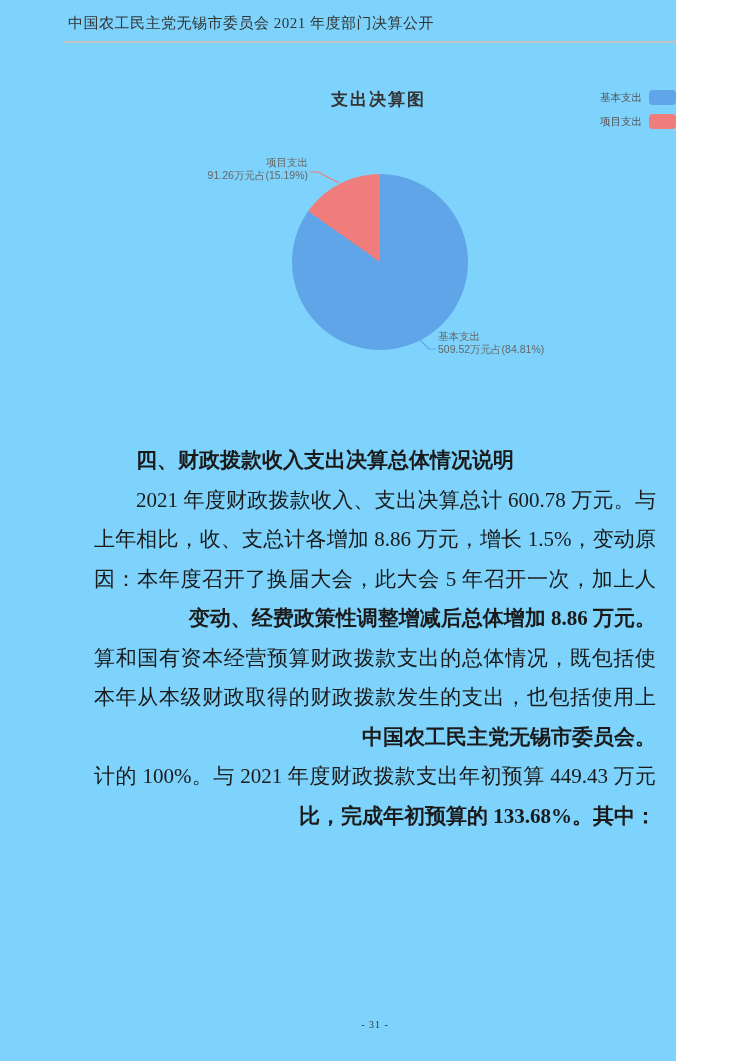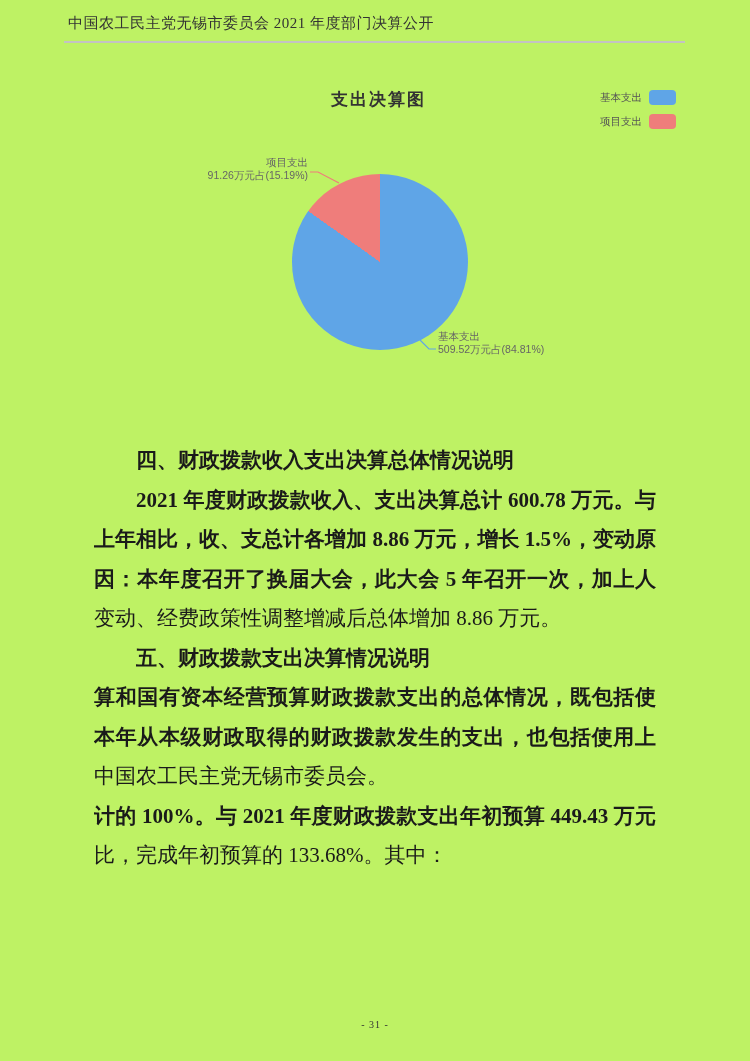--- a/index.html
+++ b/index.html
@@ -1,17 +1,17 @@
 <!DOCTYPE html>
 <html><head>
 <meta charset="utf-8">
 <style>
   html,body{margin:0;padding:0;background:#fff;}
   .page{
-    position:relative;width:750px;height:1061px;background:#bef264;
+    position:relative;width:676px;height:1061px;background:#7dd3fc;
     font-family:"Liberation Serif","DejaVu Serif",serif;color:#222;overflow:hidden;
   }
   
   .header{
     position:absolute;top:14px;left:68px;font-size:15px;color:#333;
     letter-spacing:0.5px;white-space:nowrap;
   }
   .header-rule{position:absolute;top:41px;left:64px;width:621px;height:2px;background:#c3c3c3;}
   
   .chart{position:absolute;top:0;left:0;width:750px;height:430px;
@@ -24,23 +24,23 @@
   .pie{position:absolute;top:174px;left:292px;width:176px;height:176px;border-radius:50%;}
   .leaders{position:absolute;top:0;left:0;pointer-events:none;}
   .leaders polyline{stroke-width:1.2;}
   .pie-label{position:absolute;font-size:10.5px;line-height:12.5px;color:#666;white-space:nowrap;}
   .label-project{top:156px;right:442px;text-align:right;}
   .label-basic{top:330px;left:438px;text-align:left;}
   
   .body-text{position:absolute;top:441px;left:94px;width:562px;font-size:21px;color:#1a1a1a;}
   .body-text .ln{height:39.5px;line-height:39.5px;white-space:nowrap;}
   .body-text .h{font-weight:bold;text-indent:2em;}
-  .body-text .jl{text-align:justify;text-align-last:justify;white-space:normal;height:39.5px;overflow:hidden;font-weight:bold;}
+  .body-text .jl{text-align:justify;text-align-last:justify;white-space:normal;height:39.5px;overflow:hidden;}
   .body-text .fi{text-indent:2em;}
-  .body-text .ll{text-align:left;}
+  .body-text .ll{text-align:right;font-weight:bold;}
   
   .footer{position:absolute;top:1019px;left:0;width:750px;text-align:center;font-size:10px;color:#333;letter-spacing:1px;}
 </style>
 </head>
 <body>
 
 <div class="page">
 
   <div class="header">中国农工民主党无锡市委员会 2021 年度部门决算公开</div>
   <div class="header-rule"></div>
@@ -75,21 +75,20 @@
       <div>509.52万元占(84.81%)</div>
     </div>
   </div>
 
   <div class="body-text">
     <div class="ln h">四、财政拨款收入支出决算总体情况说明</div>
     <div class="ln jl fi">2021 年度财政拨款收入、支出决算总计 600.78 万元。与</div>
     <div class="ln jl">上年相比，收、支总计各增加 8.86 万元，增长 1.5%，变动原</div>
     <div class="ln jl">因：本年度召开了换届大会，此大会 5 年召开一次，加上人员</div>
     <div class="ln ll">变动、经费政策性调整增减后总体增加 8.86 万元。</div>
-    <div class="ln h">五、财政拨款支出决算情况说明</div>
     <div class="ln jl">算和国有资本经营预算财政拨款支出的总体情况，既包括使用</div>
     <div class="ln jl">本年从本级财政取得的财政拨款发生的支出，也包括使用上年</div>
     <div class="ln ll">中国农工民主党无锡市委员会。</div>
     <div class="ln jl">计的 100%。与 2021 年度财政拨款支出年初预算 449.43 万元相</div>
     <div class="ln ll">比，完成年初预算的 133.68%。其中：</div>
   </div>
 
   <div class="footer">- 31 -</div>
 </div>
 

